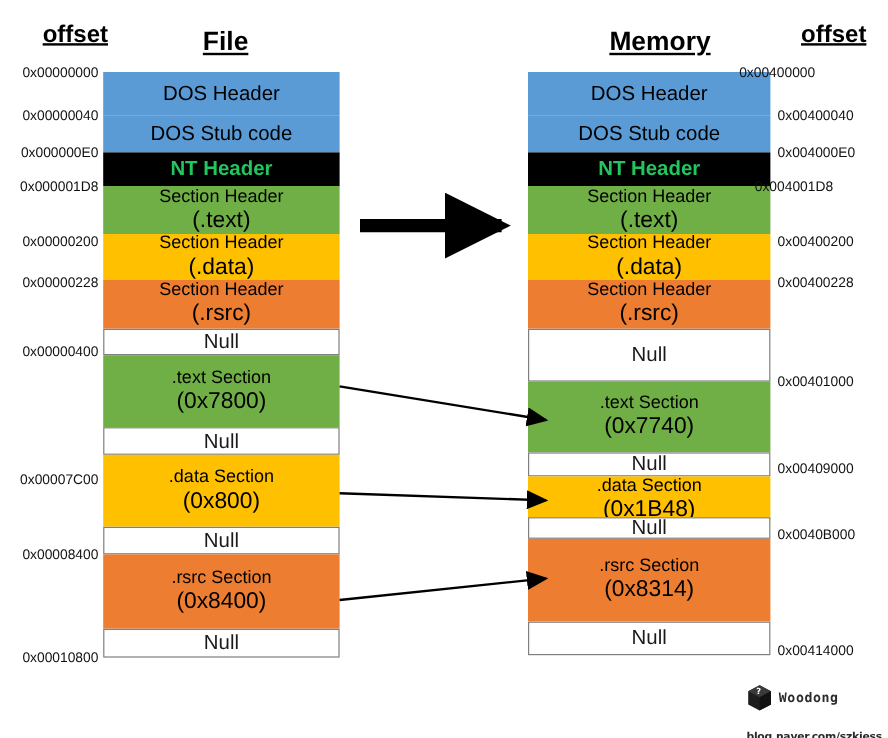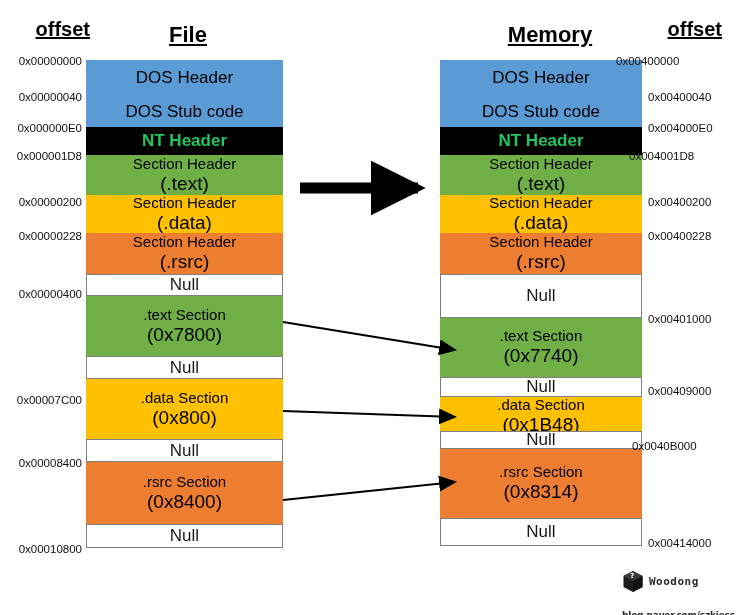--- a/index.html
+++ b/index.html
@@ -218,21 +218,21 @@
     </div>
   <div id="mem-offsets">
       <div class="offset-label offset-right" style="top: 55px; left: 616px; width: 86px;">0x00400000</div>
       <div class="offset-label offset-right" style="top: 91px; left: 648px; width: 86px;">0x00400040</div>
       <div class="offset-label offset-right" style="top: 122px; left: 648px; width: 86px;">0x004000E0</div>
       <div class="offset-label offset-right" style="top: 150px; left: 629px; width: 86px;">0x004001D8</div>
       <div class="offset-label offset-right" style="top: 196px; left: 648px; width: 86px;">0x00400200</div>
       <div class="offset-label offset-right" style="top: 230px; left: 648px; width: 86px;">0x00400228</div>
       <div class="offset-label offset-right" style="top: 313px; left: 648px; width: 86px;">0x00401000</div>
       <div class="offset-label offset-right" style="top: 385px; left: 648px; width: 86px;">0x00409000</div>
-      <div class="offset-label offset-right" style="top: 440px; left: 632px; width: 86px;">0x0040B000</div>
+      <div class="offset-label offset-right" style="top: 440px; left: 648px; width: 86px;">0x0040B000</div>
       <div class="offset-label offset-right" style="top: 537px; left: 648px; width: 86px;">0x00414000</div>
     </div>
 
   <svg class="overlay">
     <defs>
       <marker id="ah" markerWidth="9" markerHeight="8" refX="8" refY="4" orient="auto" markerUnits="strokeWidth">
         <path d="M0,0 L9,4 L0,8 z" fill="#000"></path>
       </marker>
       <marker id="ahbig" markerWidth="5" markerHeight="5" refX="4.3" refY="2.5" orient="auto" markerUnits="strokeWidth">
         <path d="M0,0 L5,2.5 L0,5 z" fill="#000"></path>

